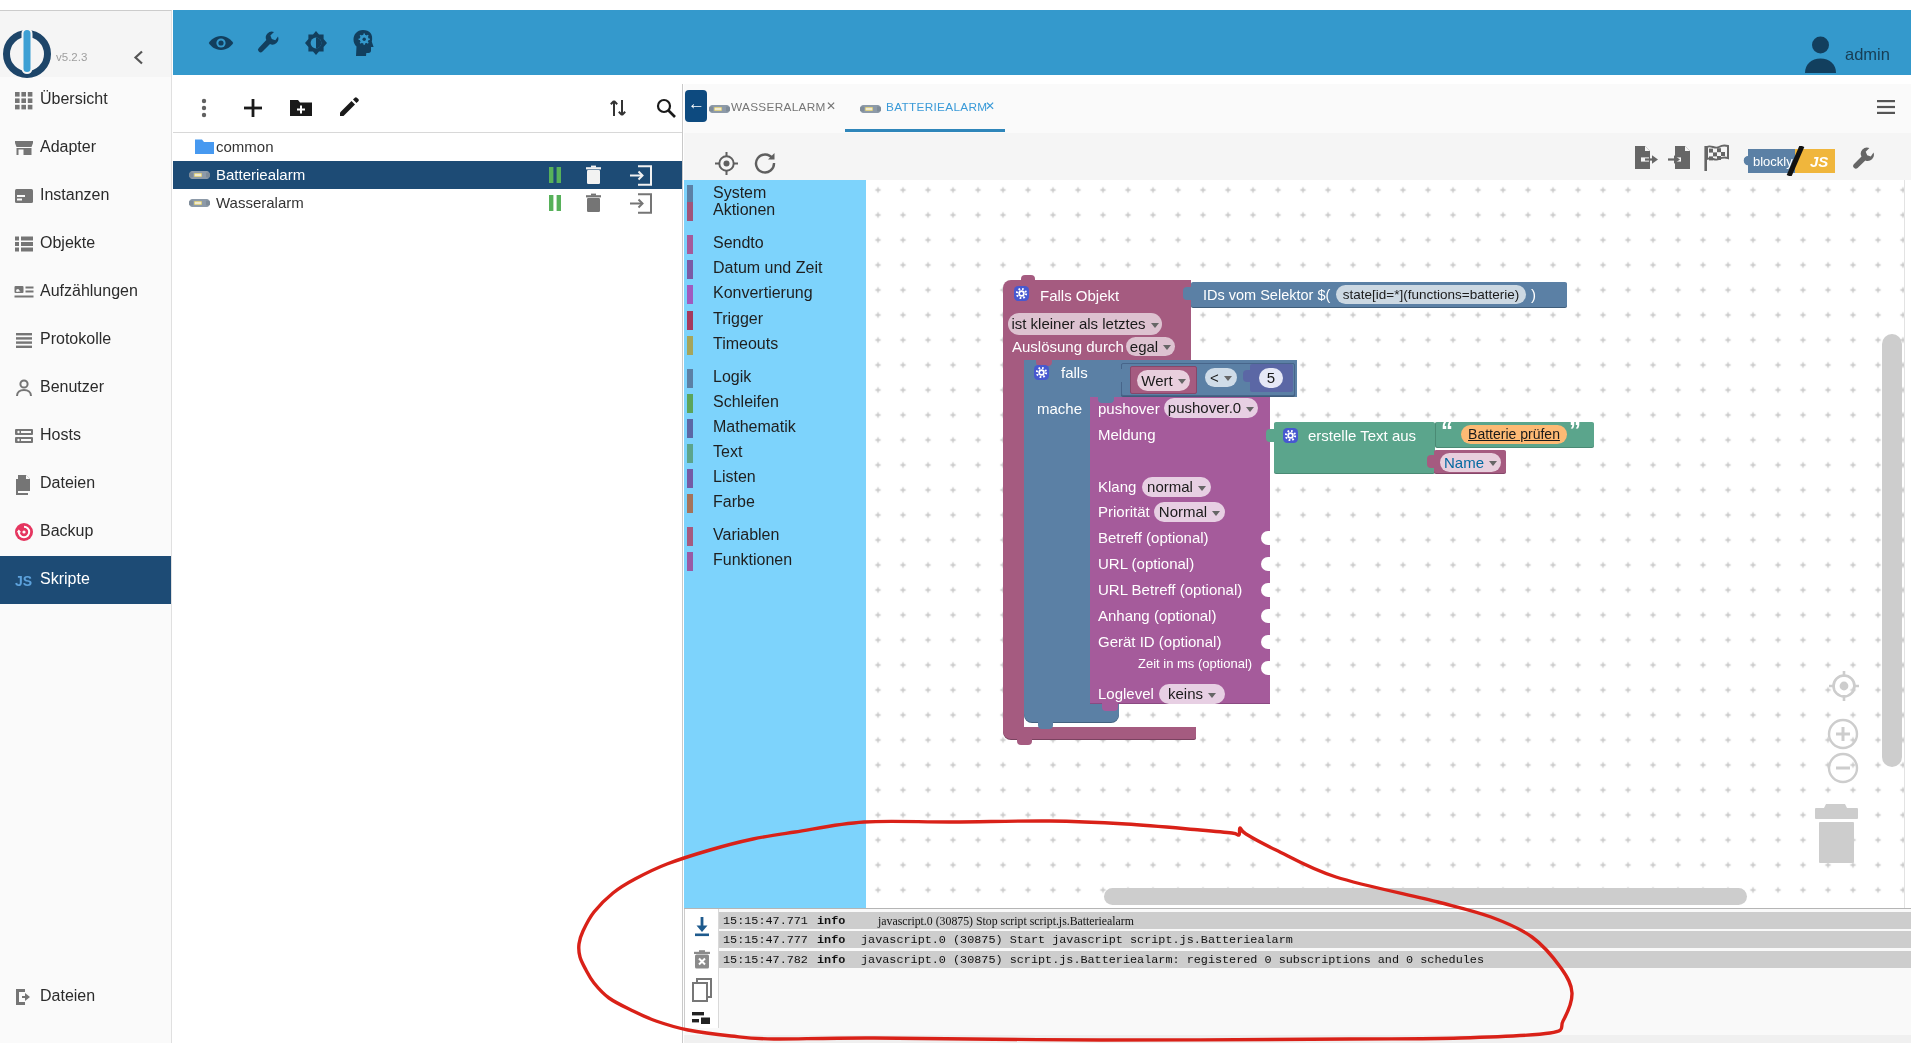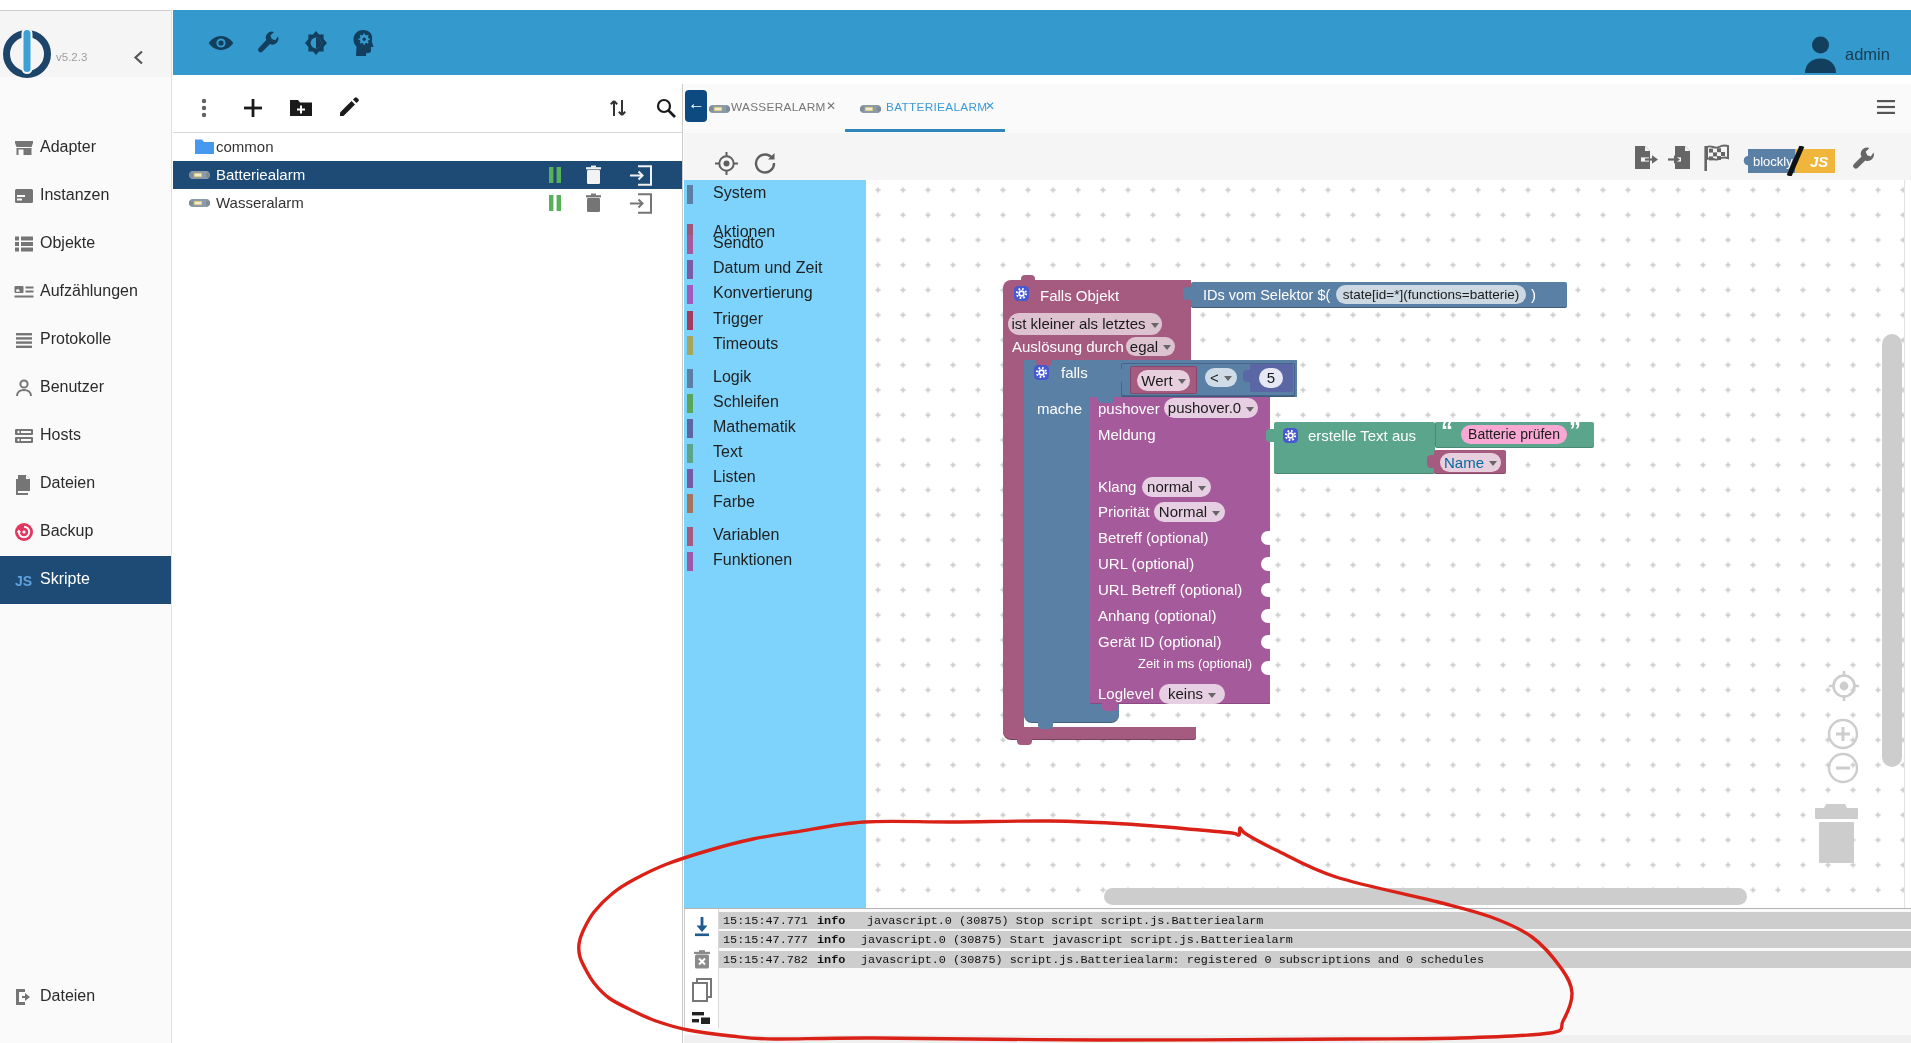--- a/index.html
+++ b/index.html
@@ -43,20 +43,34 @@
 <div id="sbhead"></div>
 <svg class="abs" style="left:2px;top:17px;" width="52" height="52" viewBox="0 0 52 52">
 <circle cx="25" cy="26" r="20.5" fill="none" stroke="#1d4569" stroke-width="7"></circle>
 <rect x="19.5" y="0" width="11" height="46" rx="5.5" fill="#f5f5f5"></rect>
 <rect x="21.5" y="2" width="7" height="42" rx="3.5" fill="#3da0d4"></rect>
 </svg>
 <div class="abs" style="left:56px;top:40px;font-size:11.5px;color:#9e9e9e;">v5.2.3</div>
 <svg class="abs" style="left:131px;top:38px;" width="17" height="17" viewBox="0 0 17 17">
 <path d="M11 2.5L4.5 8.5l6.5 6" fill="none" stroke="#555" stroke-width="2.2"></path>
     </svg>
+<div class="mi" style="top:65px;">
+      <span class="abs" style="left:13px;top:13px;"><svg width="22" height="22" viewBox="0 0 22 22" fill="#757575">
+          <rect x="2.0" y="3.0" width="4.6" height="4.6"></rect>
+          <rect x="8.4" y="3.0" width="4.6" height="4.6"></rect>
+          <rect x="14.8" y="3.0" width="4.6" height="4.6"></rect>
+          <rect x="2.0" y="9.4" width="4.6" height="4.6"></rect>
+          <rect x="8.4" y="9.4" width="4.6" height="4.6"></rect>
+          <rect x="14.8" y="9.4" width="4.6" height="4.6"></rect>
+          <rect x="2.0" y="15.8" width="4.6" height="4.6"></rect>
+          <rect x="8.4" y="15.8" width="4.6" height="4.6"></rect>
+          <rect x="14.8" y="15.8" width="4.6" height="4.6"></rect>
+        </svg></span>
+      <span class="txt">Übersicht</span>
+    </div>
 <div class="mi" style="top:113px;">
       <span class="abs" style="left:13px;top:13px;"><svg width="22" height="22" viewBox="0 0 22 22" fill="#757575">
           <path d="M2 4h18v2l-1.5 4h-15L2 6z"></path>
           <rect x="3.5" y="11" width="15" height="7"></rect>
           <rect x="5.5" y="12.5" width="5" height="5.5" fill="#fafafa"></rect>
         </svg></span>
       <span class="txt">Adapter</span>
     </div>
 <div class="mi" style="top:161px;">
       <span class="abs" style="left:13px;top:13px;"><svg width="22" height="22" viewBox="0 0 22 22" fill="#757575">
@@ -363,21 +377,21 @@
 <path d="M12 138h19l2 4H10z"></path>
 <rect x="1" y="142" width="43" height="11" rx="1"></rect>
 <rect x="5" y="156" width="35" height="41" rx="1"></rect>
 </g>
     </svg>
 <div id="toolbox">
 <div class="cat" style="top:2px;">
         <span class="chip" style="background:#5b80a5;top:3px;"></span>
         <span class="ct" style="top:2px;">System</span>
       </div>
-<div class="cat" style="top:41px;text-align:right;">
+<div class="cat" style="top:19px;text-align:right;">
         <span class="chip" style="background:#a0557a;top:3px;"></span>
         <span class="ct" style="top:2px;">Aktionen</span>
       </div>
 <div class="cat" style="top:52.2px;">
         <span class="chip" style="background:#a55b9b;top:3px;"></span>
         <span class="ct" style="top:2px;">Sendto</span>
       </div>
 <div class="cat" style="top:77.30000000000001px;">
         <span class="chip" style="background:#7a5ba5;top:3px;"></span>
         <span class="ct" style="top:2px;">Datum und Zeit</span>
@@ -497,21 +511,21 @@
       <div class="blk" style="left:590px;top:242px;width:161px;height:51px;background:#5ba58c;border-radius:2px;box-shadow:0 1px 0 #4a8a74;"></div>
       <svg class="gear" style="left:599px;top:248px;" viewBox="0 0 16 16">
         <rect width="16" height="16" rx="4.5" fill="#4758d0"></rect>
         <circle cx="8" cy="8" r="4.9" fill="none" stroke="#fff" stroke-width="2.2" stroke-dasharray="1.8 2.05"></circle>
         <circle cx="8" cy="8" r="3.4" fill="#fff"></circle>
         <circle cx="8" cy="8" r="1.6" fill="#4758d0"></circle>
       </svg>
       <div class="btxt" style="left:624px;top:247px;font-size:15px;">erstelle Text aus</div>
       <div class="blk" style="left:751px;top:242px;width:159px;height:25px;background:#5ba58c;border-left:1px solid #4a8a74;border-radius:2px;box-shadow:0 1px 0 #4a8a74;"></div>
       <div class="btxt" style="left:757px;top:237px;font-size:24px;"><b>“</b></div>
-      <div class="bfield" style="left:777px;top:245px;width:106px;height:19px;background:#f9a8d4;border-radius:9.5px;line-height:19px;font-size:14px;color:#1a1a1a;">Batterie prüfen</div>
+      <div class="bfield" style="left:777px;top:245px;width:106px;height:19px;background:#fdba74;border-radius:9.5px;line-height:19px;font-size:14px;color:#1a1a1a;text-decoration:underline;">Batterie prüfen</div>
       <div class="btxt" style="left:885px;top:237px;font-size:24px;"><b>”</b></div>
       <div class="blk" style="left:743px;top:275px;width:8px;height:13px;background:#a55b80;border-radius:4px 0 0 4px;"></div>
       <div class="blk" style="left:750px;top:270px;width:72px;height:23px;background:#a55b80;border-radius:2px;box-shadow:0 1px 0 #86476a;"></div>
       <div class="bfield" style="left:756px;top:272.5px;width:61px;height:19px;background:#e8cfdd;border-radius:9.5px;line-height:19px;font-size:15px;color:#0369a1;">Name<span class="caret"></span></div>
     </div>
 </div>
 <div class="abs" style="left:684px;top:908px;width:1227px;height:1px;background:#b5b5b5;"></div>
 <div id="logpanel" class="abs">
 <div class="abs" style="left:0;top:0;width:35px;height:119px;background:#fff;border-right:1px solid #d9d9d9;border-left:1px solid #ccc;box-sizing:border-box;"></div>
 <svg class="abs" style="left:9px;top:8px;" width="18" height="20" viewBox="0 0 18 20">
@@ -534,21 +548,21 @@
       <rect x="1" y="5" width="14" height="18"></rect>
     </svg>
 <svg class="abs" style="left:8px;top:103px;" width="20" height="12" viewBox="0 0 20 12">
       <rect x="0" y="0" width="12" height="3.4" fill="#222"></rect>
       <rect x="0" y="7" width="7" height="3.4" fill="#222"></rect>
       <rect x="9" y="5.5" width="9" height="6.5" fill="#222"></rect>
     </svg>
 <div class="logrow" style="top:3px;">
       <span style="left:4px;">15:15:47.771</span>
       <span style="left:98px;font-weight:bold;">info</span>
-      <span style="left:148px;">javascript.0 (30875) Stop script script.js.Batteriealarm</span>
+      <span style="left:159px;font-family:Liberation Serif, serif;">javascript.0 (30875) Stop script script.js.Batteriealarm</span>
     </div>
 <div class="logrow" style="top:22px;">
       <span style="left:4px;">15:15:47.777</span>
       <span style="left:98px;font-weight:bold;">info</span>
       <span style="left:142px;">javascript.0 (30875) Start javascript script.js.Batteriealarm</span>
     </div>
 <div class="logrow" style="top:42px;">
       <span style="left:4px;">15:15:47.782</span>
       <span style="left:98px;font-weight:bold;">info</span>
       <span style="left:142px;">javascript.0 (30875) script.js.Batteriealarm: registered 0 subscriptions and 0 schedules</span>

